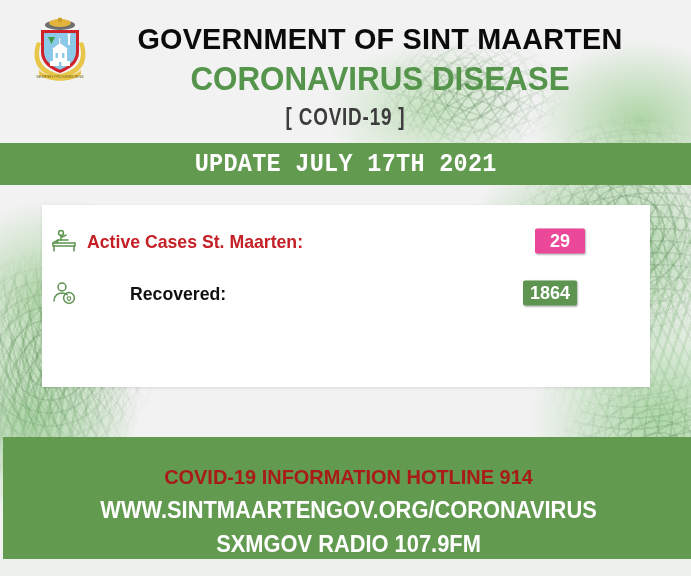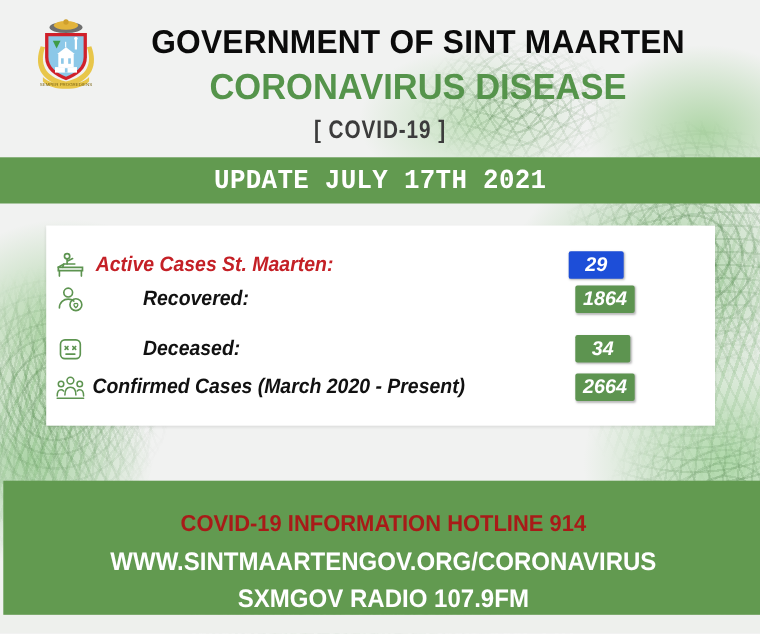--- a/index.html
+++ b/index.html
@@ -163,24 +163,23 @@
     background: #ffffff;
     box-shadow: 0 1px 3px rgba(0,0,0,.10);
   }
   .stat-row {
     position: absolute;
     left: 0;
     width: 608px;
     height: 33px;
     display: flex;
     align-items: center;
-    font-style: italic;
   }
   .stat-row.r0 { top: 19px; }
-  .stat-row.r1 { top: 50px; }
+  .stat-row.r1 { top: 71px; }
   .stat-row.r2 { top: 95px; }
   .stat-row.r3 { top: 130px; }
 
   .stat-icon {
     position: absolute;
     left: 7px;
     top: 50%;
     transform: translateY(-50%);
     width: 30px;
     height: 28px;
@@ -214,21 +213,21 @@
     border-radius: 2px;
     color: #ffffff;
     font-size: 18px;
     font-weight: bold;
     display: flex;
     align-items: center;
     justify-content: center;
     box-shadow: 1px 1px 2px rgba(0,0,0,.28);
     line-height: 1;
   }
-  .stat-row.r0 .stat-badge { left: 475px; background: #1d4ed8; }
+  .stat-row.r0 .stat-badge { left: 493px; background: #ec4899; }
   .stat-row.r1 .stat-badge { left: 481px; background: #5d9450; }
   .stat-row.r2 .stat-badge { left: 481px; background: #5d9450; }
   .stat-row.r3 .stat-badge { left: 481px; background: #5d9450; }
 
   
   .footer {
     position: absolute;
     left: 3px;
     top: 437px;
     width: 691px;
@@ -340,52 +339,21 @@
             <circle cx="19" cy="18" r="5.4"></circle>
             <path d="M19 20.8 C17 19.2 16.8 17.6 17.8 16.9 C18.4 16.5 19 16.9 19 17.5
                      C19 16.9 19.6 16.5 20.2 16.9 C21.2 17.6 21 19.2 19 20.8 Z" stroke-width="1.1"></path>
           </g>
         </svg>
       </span>
       <span class="stat-label">Recovered:</span>
       <span class="stat-badge">1864</span>
     </div>
 
-    <div class="stat-row r2">
-      <span class="stat-icon">
-        <svg viewBox="0 0 28 26" width="28" height="26">
-          <g fill="none" stroke="#5d9450" stroke-width="1.5" stroke-linecap="round">
-            <rect x="5" y="5" width="18" height="17" rx="4"></rect>
-            <path d="M9.2 11 l2.6 2.6 M11.8 11 l-2.6 2.6"></path>
-            <path d="M16.2 11 l2.6 2.6 M18.8 11 l-2.6 2.6"></path>
-            <path d="M10 18 h8"></path>
-          </g>
-        </svg>
-      </span>
-      <span class="stat-label">Deceased:</span>
-      <span class="stat-badge">34</span>
-    </div>
-
-    <div class="stat-row r3">
-      <span class="stat-icon">
-        <svg viewBox="0 0 28 26" width="28" height="26">
-          <g fill="none" stroke="#5d9450" stroke-width="1.4" stroke-linecap="round">
-            <circle cx="14" cy="7" r="3.1"></circle>
-            <path d="M9 20 C9 15 11.4 13 14 13 C16.6 13 19 15 19 20"></path>
-            <circle cx="5.5" cy="10" r="2.5"></circle>
-            <path d="M2 21 C2 17 3.6 15.4 5.5 15.4 C6.4 15.4 7.2 15.8 7.8 16.5"></path>
-            <circle cx="22.5" cy="10" r="2.5"></circle>
-            <path d="M26 21 C26 17 24.4 15.4 22.5 15.4 C21.6 15.4 20.8 15.8 20.2 16.5"></path>
-            <path d="M2 23 h24"></path>
-          </g>
-        </svg>
-      </span>
-      <span class="stat-label">Confirmed Cases (March 2020 - Present)</span>
-      <span class="stat-badge">2664</span>
-    </div>
+
 
   </div>
 
   <div class="footer">
     <div class="footer-line footer-hotline">COVID-19 INFORMATION HOTLINE 914</div>
     <div class="footer-line footer-url">WWW.SINTMAARTENGOV.ORG/CORONAVIRUS</div>
     <div class="footer-line footer-radio">SXMGOV RADIO 107.9FM</div>
     <div class="footer-line footer-fb">WWW.FACEBOOK.COM/SXMGOV</div>
   </div>
 

